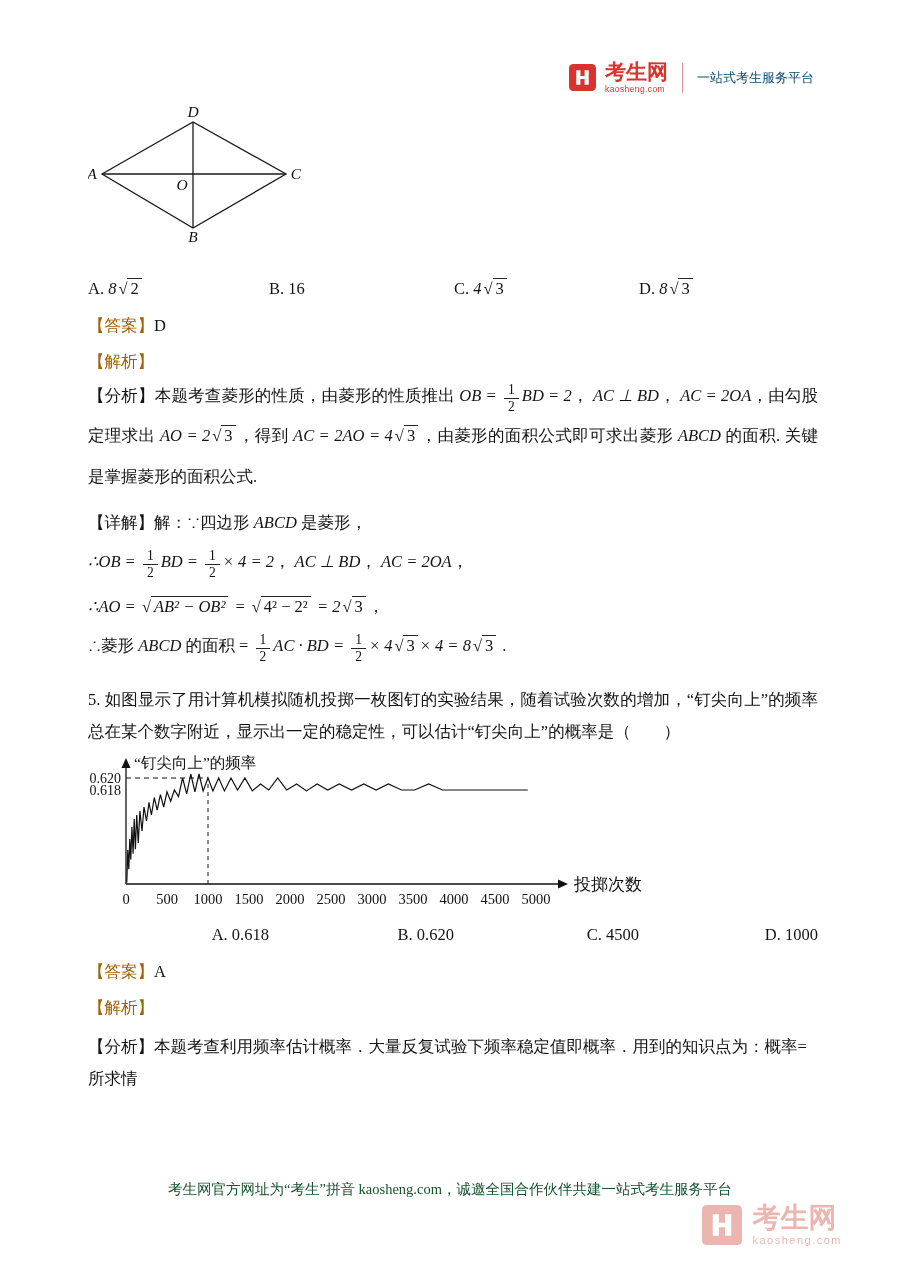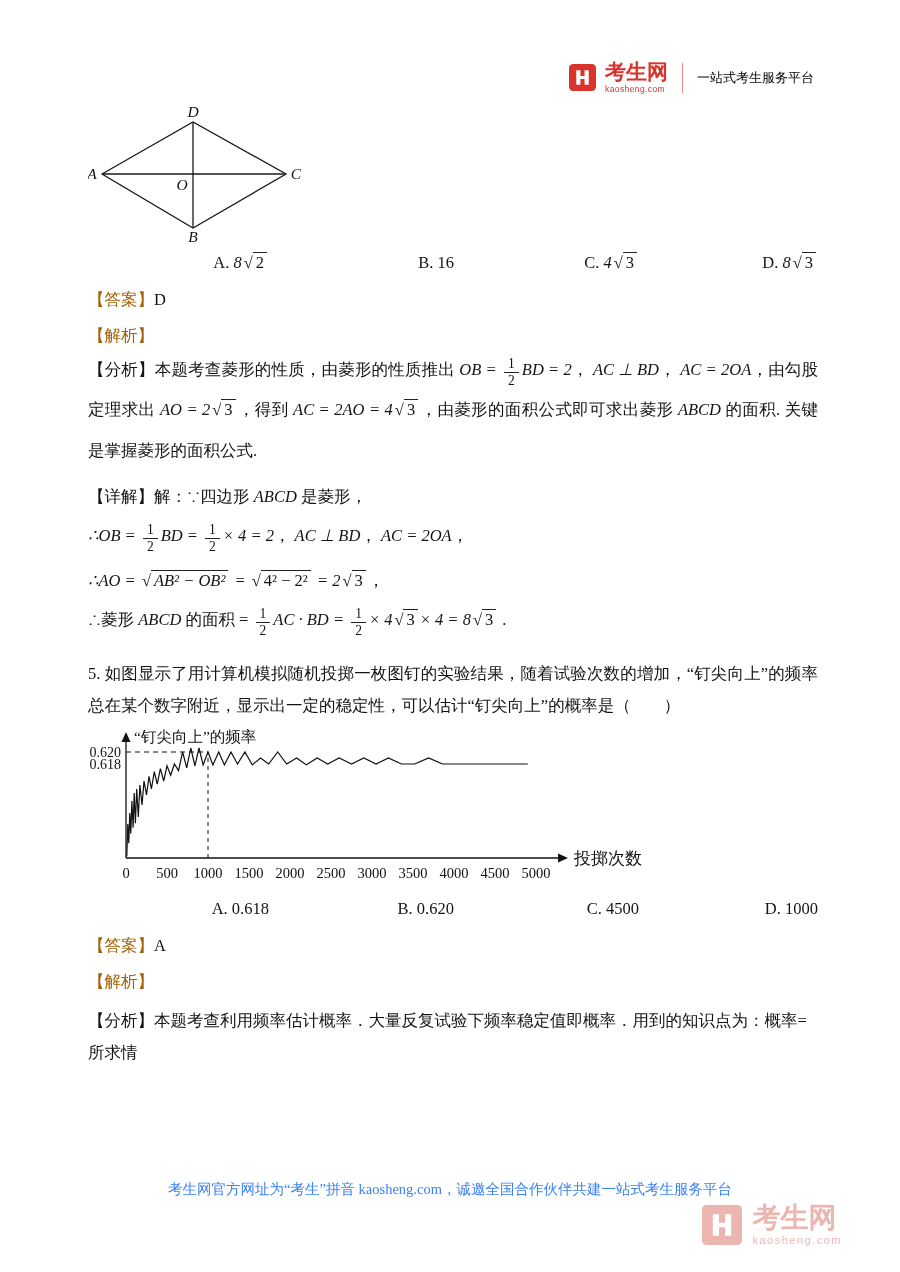--- a/index.html
+++ b/index.html
@@ -6,29 +6,29 @@
   .page{position:relative;width:900px;height:1272px;background:#ffffff;overflow:hidden;
         font-family:"Liberation Serif","DejaVu Serif",serif;color:#141414;}
 
   
   .header-logo{position:absolute;top:62px;right:86px;display:flex;align-items:center;gap:9px;}
   .logo-icon{width:27px;height:27px;display:block;}
   .brand-col{display:flex;flex-direction:column;line-height:1;}
   .brand-name{font-size:21px;font-weight:bold;color:#D9332E;}
   .brand-domain{font-size:8.5px;color:#D9332E;letter-spacing:.4px;margin-top:2px;font-family:"Liberation Sans",sans-serif;}
   .logo-divider{width:1px;height:30px;background:#D9332E;opacity:.55;margin:0 5px;}
-  .tagline{font-size:13px;color:#000000;}
+  .tagline{font-size:13px;color:#0c4a6e;}
 
   
   .content{position:absolute;left:88px;top:106px;width:730px;font-size:16.5px;}
   .figure-wrap{margin-left:0;}
   .figlabel text{font-family:"Liberation Serif",serif;font-style:italic;font-size:15.5px;fill:#111;}
 
   .opt-row{display:grid;grid-template-columns:181px 185px 185px 1fr;align-items:baseline;}
-  .q4-opts{margin-top:4px;text-align:right;}
+  .q4-opts{margin-top:30px;}
   .q5-opts{margin-top:6px;text-align:right;}
 
   .ansline{margin-top:16px;}
   .jiexi-line{margin-top:14px;}
   .tag{color:#a16207;}
   .para-analysis{margin-top:3px;line-height:2.45;text-align:justify;}
   .mline{margin-top:15px;}
   .conclusion{margin-top:18px;}
   .stem{margin-top:20px;line-height:1.95;text-align:justify;}
   .para-analysis5{margin-top:12px;line-height:1.9;}
@@ -42,21 +42,21 @@
   .sqrt{display:inline-block;white-space:nowrap;margin:0 2px;font-style:normal;}
   .rsign{font-style:normal;}
   .rad{border-top:1px solid #222;padding:0 3px;font-style:normal;}
   .rad.it{font-style:italic;}
 
   
   .chart-wrap{margin-top:4px;}
   .chart-wrap svg text{font-family:"Liberation Serif","DejaVu Serif",serif;fill:#111;}
 
   
-  .footer{position:absolute;top:1180px;left:0;width:100%;text-align:center;font-size:14.5px;color:#3b82f6;}
+  .footer{position:absolute;top:1180px;left:0;width:100%;text-align:center;font-size:14.5px;color:#14532d;}
   .watermark{position:absolute;right:58px;top:1204px;display:flex;align-items:center;gap:10px;opacity:.8;}
   .wm-icon{width:40px;height:40px;display:block;}
   .wm-col{display:flex;flex-direction:column;line-height:1;}
   .wm-brand{font-size:28px;font-weight:bold;color:#E8A49D;}
   .wm-domain{font-size:11px;color:#E8A49D;letter-spacing:1.5px;margin-top:3px;font-family:"Liberation Sans",sans-serif;}
 </style>
 </head>
 <body>
 
 <div class="page">

